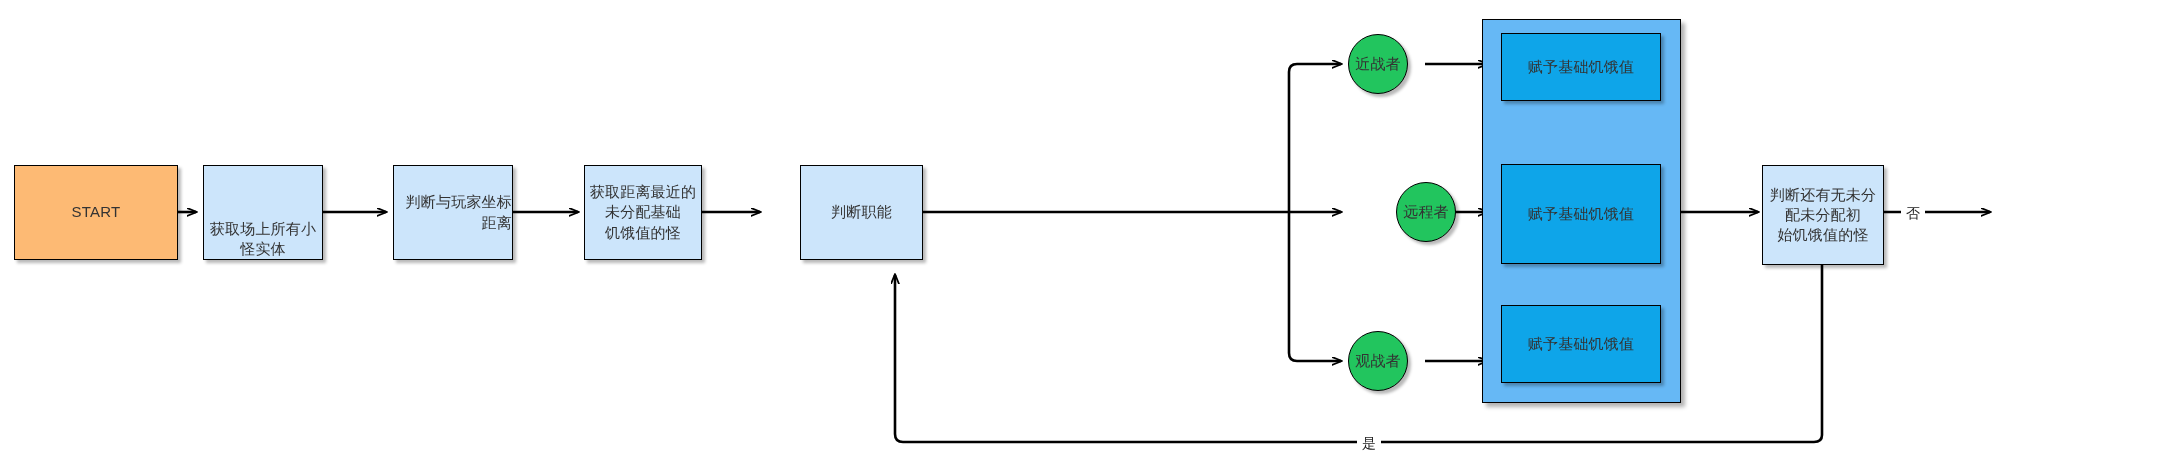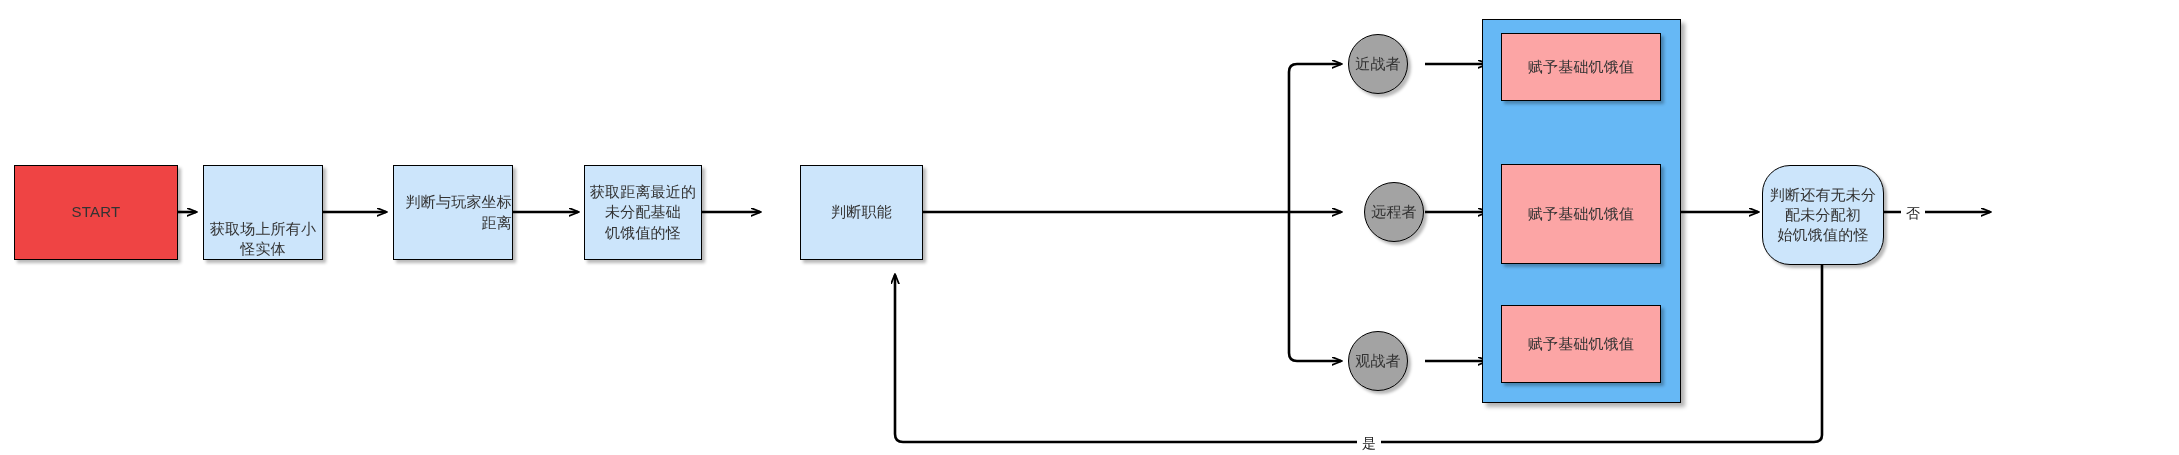--- a/index.html
+++ b/index.html
@@ -25,34 +25,34 @@
     justify-content: center;
     text-align: center;
     color: #333333;
     font-size: 15px;
     line-height: 1.35;
     letter-spacing: 0.2px;
     border: 1.6px solid #000000;
     box-shadow: 3px 3px 3px rgba(0,0,0,0.28);
   }
   .node-start, .node-end {
-    background: #ef4444;
+    background: #fdba74;
   }
   .node-process {
     background: #cce5fb;
   }
   .node-group {
     background: #66b8f5;
     box-shadow: 4px 4px 4px rgba(0,0,0,0.30);
   }
   .node-sub {
-    background: #fca5a5;
+    background: #0ea5e9;
   }
   .node-ellipse {
-    background: #a3a3a3;
+    background: #22c55e;
     border-radius: 50%;
     box-shadow: 3px 3px 3px rgba(0,0,0,0.28);
   }
   .edge-label {
     position: absolute;
     background: #ffffff;
     color: #1a1a1a;
     font-size: 14px;
     line-height: 1;
     padding: 2px 5px;
@@ -135,41 +135,41 @@
 饥饿值的怪</span>
   </div>
 
   <div class="node node-process" style="left:767px; top:165px; width:123px; height:95px;margin-left:33px;">
     <span class="lbl">判断职能</span>
   </div>
 
   <div class="node node-ellipse" style="left:1348px; top:34px; width:60px; height:60px;">
     <span class="lbl">近战者</span>
   </div>
-  <div class="node node-ellipse" style="left:1364px; top:182px; width:60px; height:60px;">
+  <div class="node node-ellipse" style="left:1396px; top:182px; width:60px; height:60px;">
     <span class="lbl">远程者</span>
   </div>
   <div class="node node-ellipse" style="left:1348px; top:331px; width:60px; height:60px;">
     <span class="lbl">观战者</span>
   </div>
 
   <div class="node node-group" style="left:1482px; top:19px; width:199px; height:384px;">
   </div>
 
   <div class="node node-sub" style="left:1501px; top:33px; width:160px; height:68px;">
     <span class="lbl">赋予基础饥饿值</span>
   </div>
   <div class="node node-sub" style="left:1501px; top:164px; width:160px; height:100px;">
     <span class="lbl">赋予基础饥饿值</span>
   </div>
   <div class="node node-sub" style="left:1501px; top:305px; width:160px; height:78px;">
     <span class="lbl">赋予基础饥饿值</span>
   </div>
 
-  <div class="node node-process" style="left:1762px; top:165px; width:122px; height:100px;border-radius:28px;">
+  <div class="node node-process" style="left:1762px; top:165px; width:122px; height:100px;">
     <span class="lbl">判断还有无未分配未分配初
 始饥饿值的怪</span>
   </div>
 
 
   <div class="edge-label" style="left:1901px; top:204px;">
     <span>否</span>
   </div>
   <div class="edge-label" style="left:1357px; top:434px;">
     <span>是</span>

